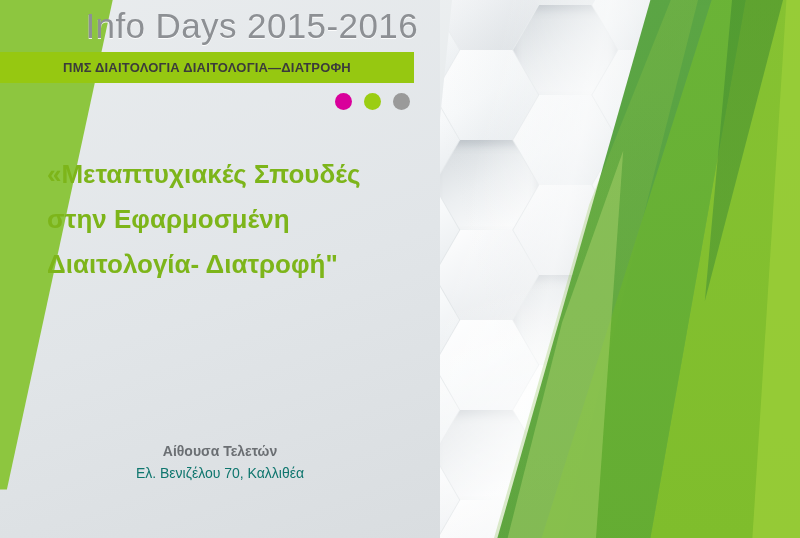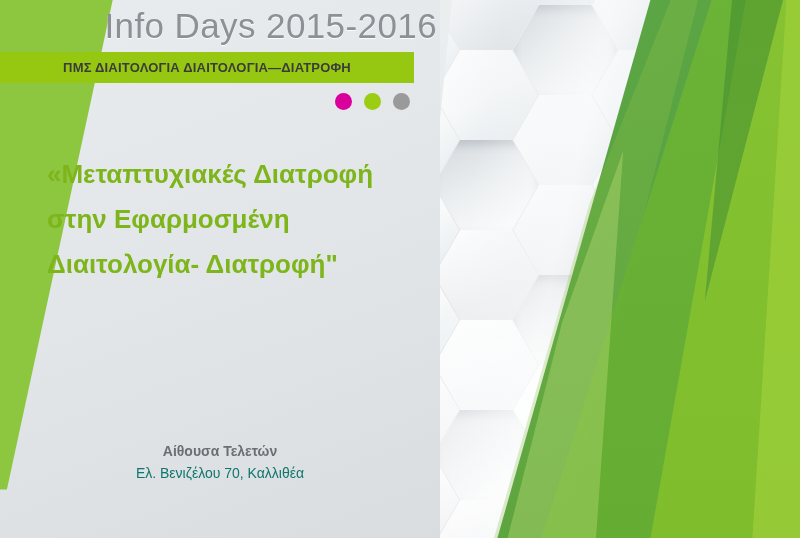--- a/index.html
+++ b/index.html
@@ -165,21 +165,20 @@
     position: absolute;
     left: 0;
     top: 6px;
     width: 418px;
     text-align: right;
     font-size: 35px;
     font-weight: 300;
     letter-spacing: 0.4px;
     color: #8d9094;
     text-shadow: 0 1px 0 rgba(255,255,255,0.85);
-    padding-left: 19px;
   }
   .subtitle-banner {
     position: absolute;
     left: 0;
     top: 52px;
     width: 414px;
     height: 31px;
     background: #96c811;
     display: flex;
     align-items: center;
@@ -371,21 +370,21 @@
     <span class="subtitle-text">ΠΜΣ ΔΙΑΙΤΟΛΟΓΙΑ ΔΙΑΙΤΟΛΟΓΙΑ—ΔΙΑΤΡΟΦΗ</span>
   </div>
 
   <div class="dots">
     <span class="dot" id="dot0" style="background: rgb(217, 0, 155);"></span>
     <span class="dot" id="dot1" style="background: rgb(155, 205, 18);"></span>
     <span class="dot" id="dot2" style="background: rgb(154, 154, 154);"></span>
   </div>
 
   <div class="headline">
-    <div class="headline-line">«Μεταπτυχιακές Διατροφή</div>
+    <div class="headline-line">«Μεταπτυχιακές Σπουδές</div>
     <div class="headline-line">στην Εφαρμοσμένη</div>
     <div class="headline-line">Διαιτολογία- Διατροφή"</div>
   </div>
 
 
   <div class="venue-block">
     <div class="venue-name">Αίθουσα Τελετών</div>
     <div class="venue-address">Ελ. Βενιζέλου 70, Καλλιθέα</div>
   </div>
 

